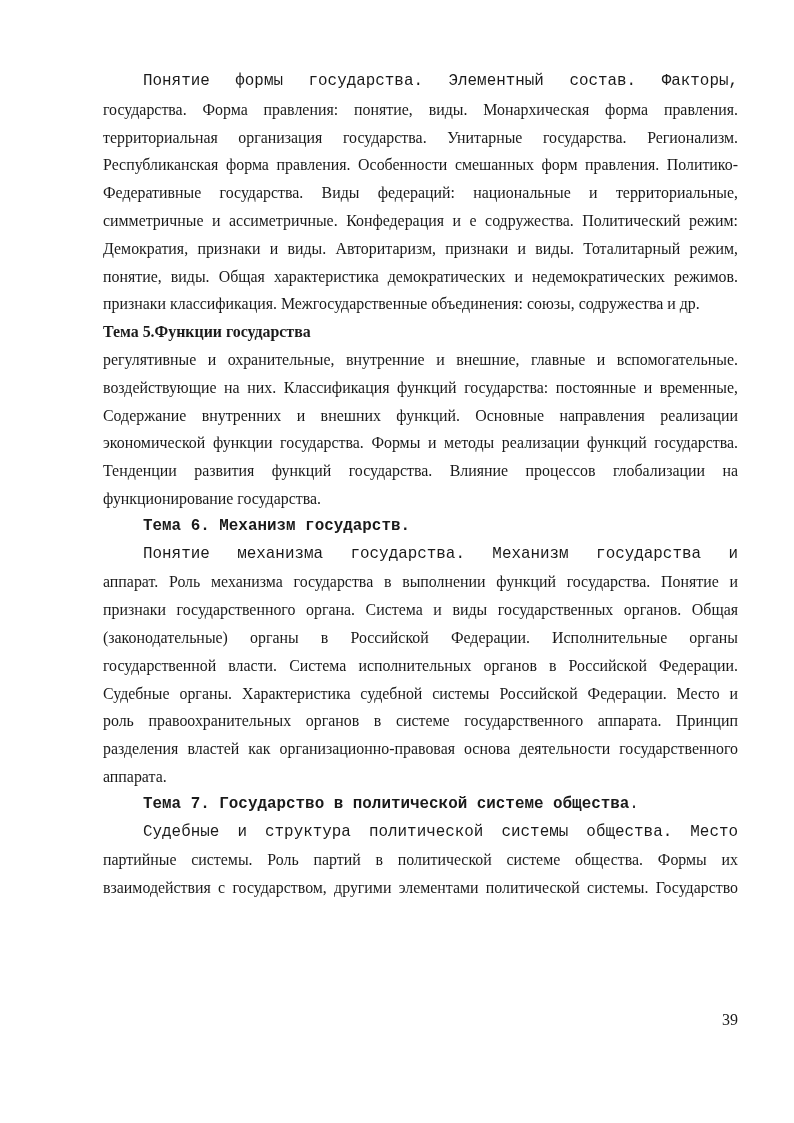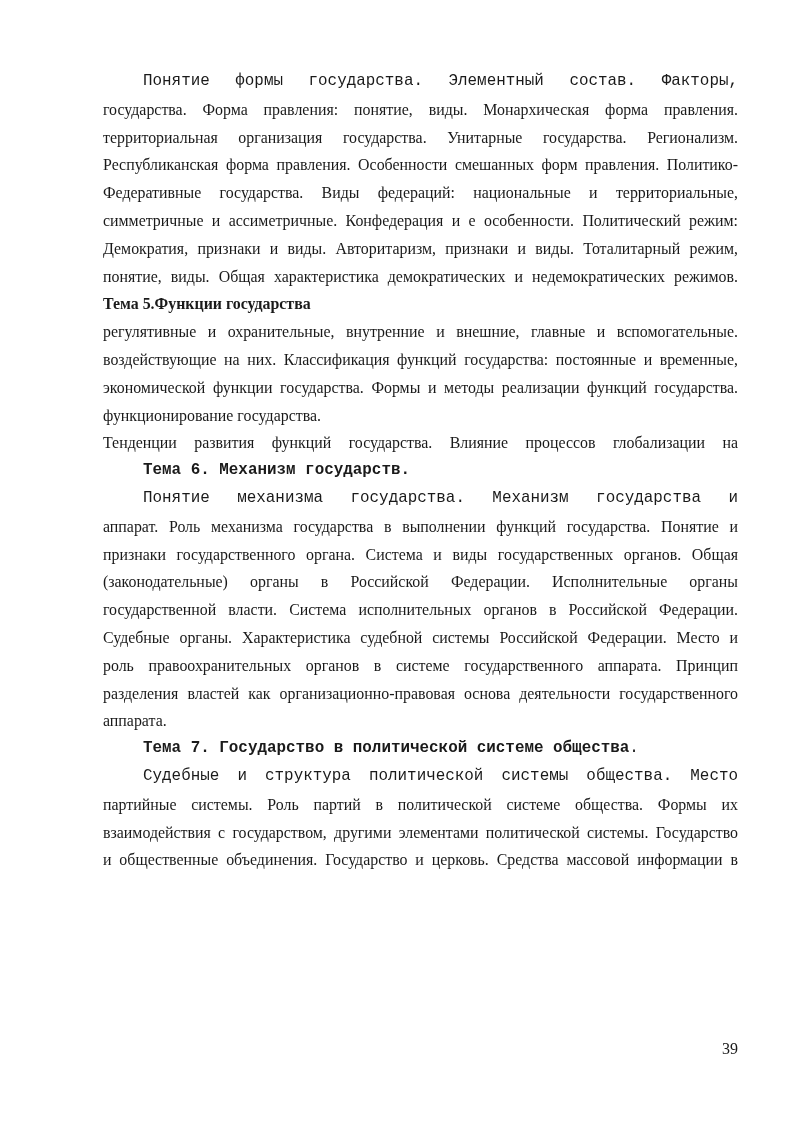--- a/index.html
+++ b/index.html
@@ -40,56 +40,57 @@
     text-indent: 49px;
   }
   .heading {
     font-weight: bold;
   }
   .heading .plain {
     font-weight: normal;
   }
   .page-number {
     position: absolute;
-    top: 1039px;
+    top: 1010px;
     right: 56px;
     font-size: 16px;
     line-height: 20px;
     color: #1a1a1a;
   }
 </style>
 </head>
 <body>
 
 <div class="page">
   <div class="page-body" id="page-body">
       <div class="line first">Понятие формы государства. Элементный состав. Факторы, влияющие на форму</div>
       <div class="line">государства. Форма правления: понятие, виды. Монархическая форма правления.</div>
       <div class="line">территориальная организация государства. Унитарные государства. Регионализм.</div>
       <div class="line">Республиканская форма правления. Особенности смешанных форм правления. Политико-</div>
       <div class="line">Федеративные государства. Виды федераций: национальные и территориальные,</div>
-      <div class="line">симметричные и ассиметричные. Конфедерация и е особенности. Политический режим:</div>
+      <div class="line">симметричные и ассиметричные. Конфедерация и е содружества. Политический режим:</div>
       <div class="line">Демократия, признаки и виды. Авторитаризм, признаки и виды. Тоталитарный режим,</div>
       <div class="line">понятие, виды. Общая характеристика демократических и недемократических режимов.</div>
+      <div class="line noju">признаки классификация. Межгосударственные объединения: союзы, содружества и др.</div>
       <div class="line heading noju"><span>Тема 5.Функции государства</span></div>
       <div class="line">регулятивные и охранительные, внутренние и внешние, главные и вспомогательные.</div>
       <div class="line">воздействующие на них. Классификация функций государства: постоянные и временные,</div>
+      <div class="line">Содержание внутренних и внешних функций. Основные направления реализации</div>
       <div class="line">экономической функции государства. Формы и методы реализации функций государства.</div>
+      <div class="line">Тенденции развития функций государства. Влияние процессов глобализации на</div>
       <div class="line noju">функционирование государства.</div>
-      <div class="line">Тенденции развития функций государства. Влияние процессов глобализации на</div>
       <div class="line heading noju first"><span>Тема 6. Механизм государств.</span></div>
       <div class="line first">Понятие механизма государства. Механизм государства и государственный</div>
       <div class="line">аппарат. Роль механизма государства в выполнении функций государства. Понятие и</div>
       <div class="line">признаки государственного органа. Система и виды государственных органов. Общая</div>
       <div class="line">(законодательные) органы в Российской Федерации. Исполнительные органы</div>
       <div class="line">государственной власти. Система исполнительных органов в Российской Федерации.</div>
       <div class="line">Судебные органы. Характеристика судебной системы Российской Федерации. Место и</div>
       <div class="line">роль правоохранительных органов в системе государственного аппарата. Принцип</div>
       <div class="line">разделения властей как организационно-правовая основа деятельности государственного</div>
       <div class="line noju">аппарата.</div>
       <div class="line heading noju first"><span>Тема 7. Государство в политической системе общества</span><span class="plain">.</span></div>
       <div class="line first">Судебные и структура политической системы общества. Место государства в</div>
       <div class="line">партийные системы. Роль партий в политической системе общества. Формы их</div>
       <div class="line">взаимодействия с государством, другими элементами политической системы. Государство</div>
-      <div class="line">и общественные объединения. Государство и церковь. Средства массовой информации в</div>
     </div>
   <div class="page-number">39</div>
 </div>
 
 </body></html>

